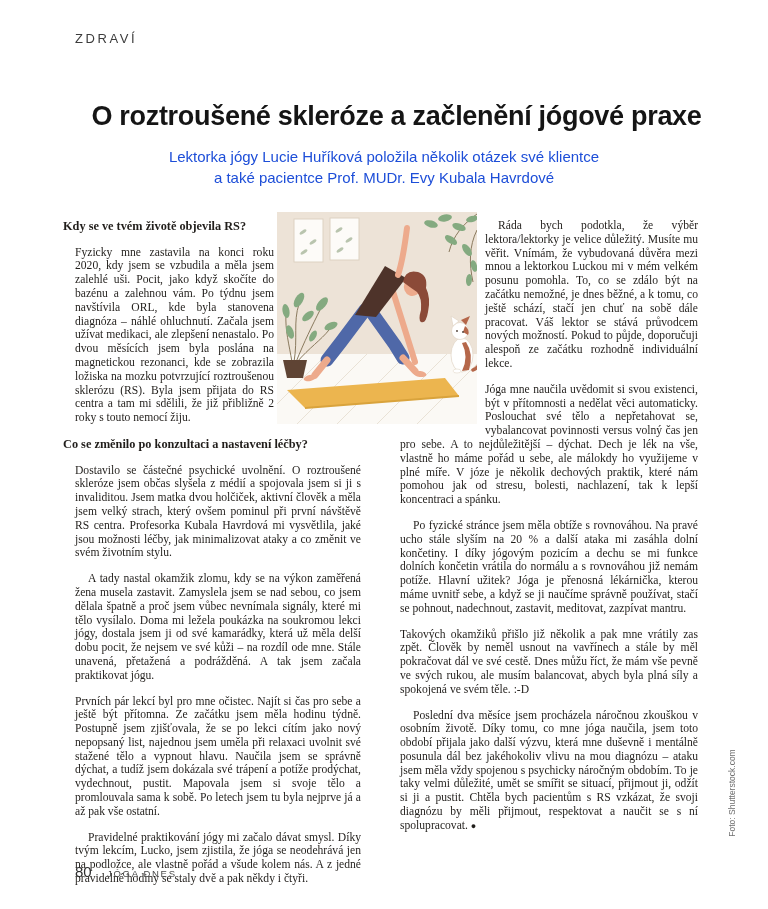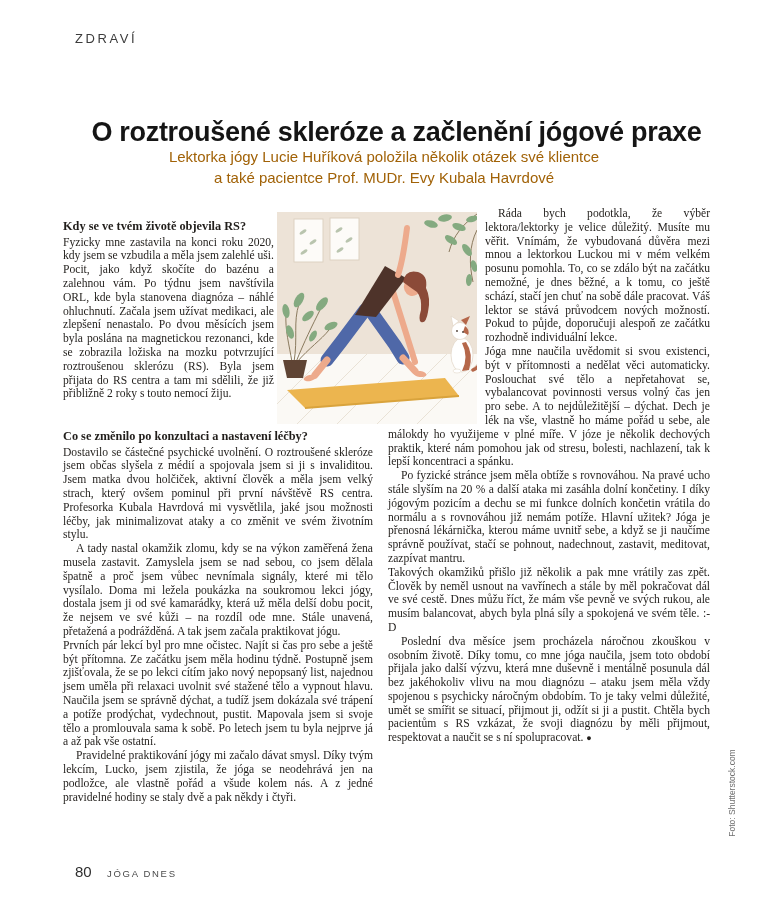--- a/index.html
+++ b/index.html
@@ -14,38 +14,38 @@
     font-size:13px; letter-spacing:2.6px; color:#3c3c3c;
   }
   .title {
     position:absolute; left:0; right:0; top:101px; text-align:center;
     font-family:"Liberation Sans", sans-serif; font-weight:700;
     font-size:27px; letter-spacing:-0.3px; color:#151515;
   }
   .subtitle {
     position:absolute; left:0; right:0; top:146px; text-align:center;
     font-family:"Liberation Sans", sans-serif;
-    font-size:15px; line-height:21px; color:#a16207;
+    font-size:15px; line-height:21px; color:#1d4ed8;
   }
   .col {
     position:absolute; top:207px;
     font-size:11.6px; line-height:13.8px; text-align:justify;
     -webkit-hyphens:auto; hyphens:auto;
   }
   .col-left  { left:63px;  width:310px; }
   .col-right { left:388px; width:322px; }
   .spacer-left  { float:right; width:99px; height:222px; }
   .spacer-right { float:left;  width:97px; height:218px; }
   .q {
     font-weight:700; font-size:12.3px; line-height:14.6px;
     margin:11px 0 2px; text-align:left;
   }
   .q.first { margin-top:12px; }
   .q.clear { clear:both; }
-  .col p { margin:0; }
+  .col p { margin:12px; }
   .col p.indent { text-indent:13px; }
   .endmark { font-size:9px; line-height:1; }
   .illustration { position:absolute; left:277px; top:212px; width:200px; height:212px; }
   .footer-pageno {
     position:absolute; left:75px; top:863px;
     font-family:"Liberation Sans", sans-serif; font-size:15px; color:#2e2e2e;
   }
   .footer-mag {
     position:absolute; left:107px; top:868px;
     font-family:"Liberation Sans", sans-serif; font-size:9.5px;
@@ -58,21 +58,21 @@
     color:#6e6e6e; text-align:center; white-space:nowrap;
   }
 </style>
 </head>
 <body>
 
 <div class="page">
 
   <div class="section-label">ZDRAVÍ</div>
 
-  <h1 class="title" style="margin:16px;padding-left:25px;">O roztroušené skleróze a začlenění jógové praxe</h1>
+  <h1 class="title" style="margin:0;padding-left:25px;">O roztroušené skleróze a začlenění jógové praxe</h1>
 
   <div class="subtitle">
     <div>Lektorka jógy Lucie Huříková položila několik otázek své klientce</div>
     <div>a také pacientce Prof. MUDr. Evy Kubala Havrdové</div>
   </div>
 
   <div class="col col-left">
     <div class="spacer-left"></div>
     <div class="q first">Kdy se ve tvém životě objevila RS?</div>
     <p>Fyzicky mne zastavila na konci roku 2020, kdy jsem se vzbudila a měla jsem zalehlé uši. Pocit, jako když skočíte do bazénu a zalehnou vám. Po týdnu jsem navštívila ORL, kde byla stanovena diagnóza – náhlé ohluchnutí. Začala jsem užívat medikaci, ale zlepšení nenastalo. Po dvou měsících jsem byla poslána na magnetickou rezonanci, kde se zobrazila ložiska na mozku potvrzující roztroušenou sklerózu (RS). Byla jsem přijata do RS centra a tam mi sdělili, že již přibližně 2 roky s touto nemocí žiju.</p>

